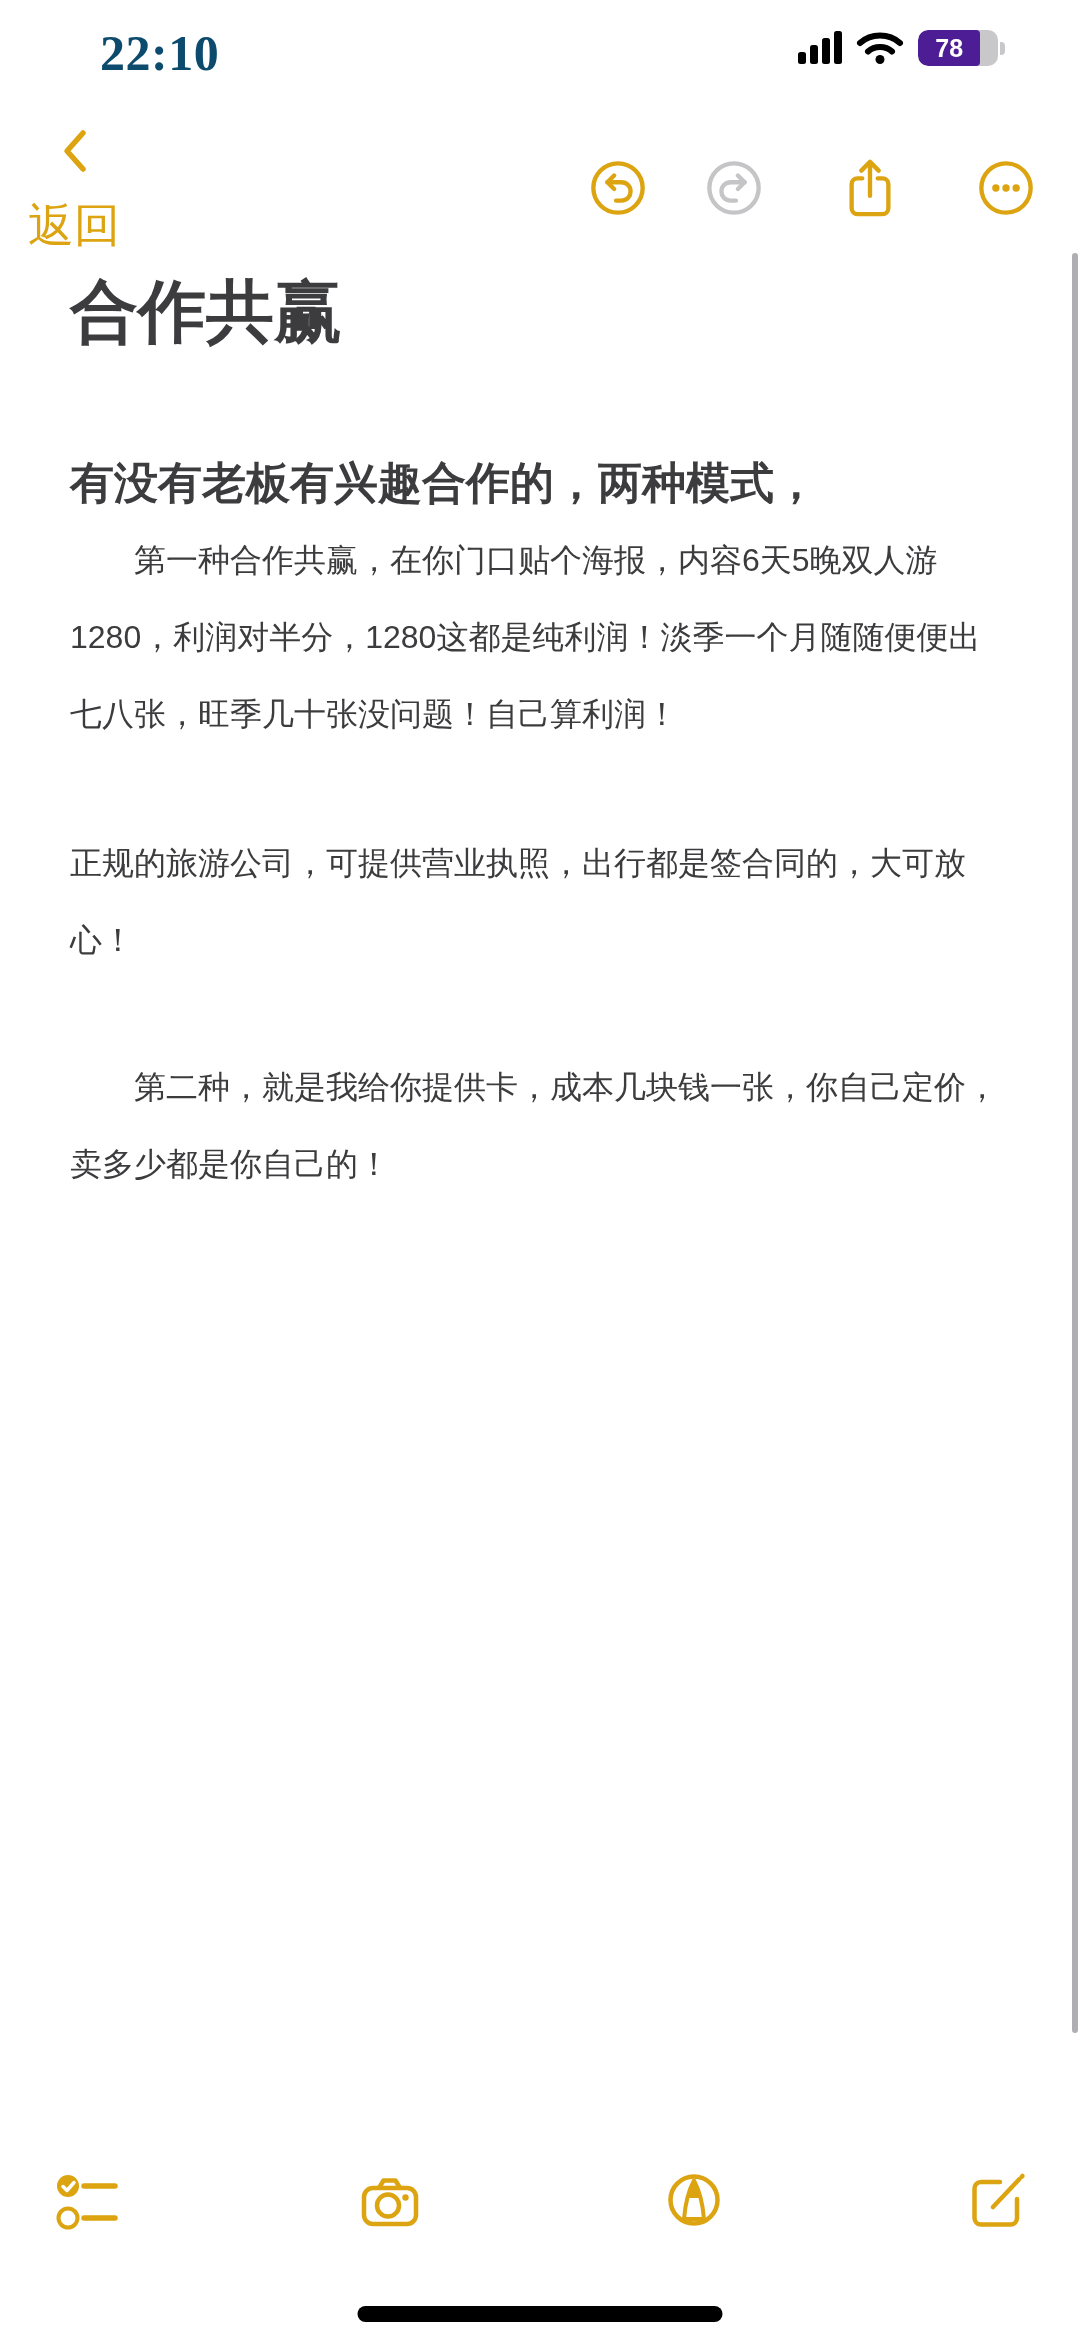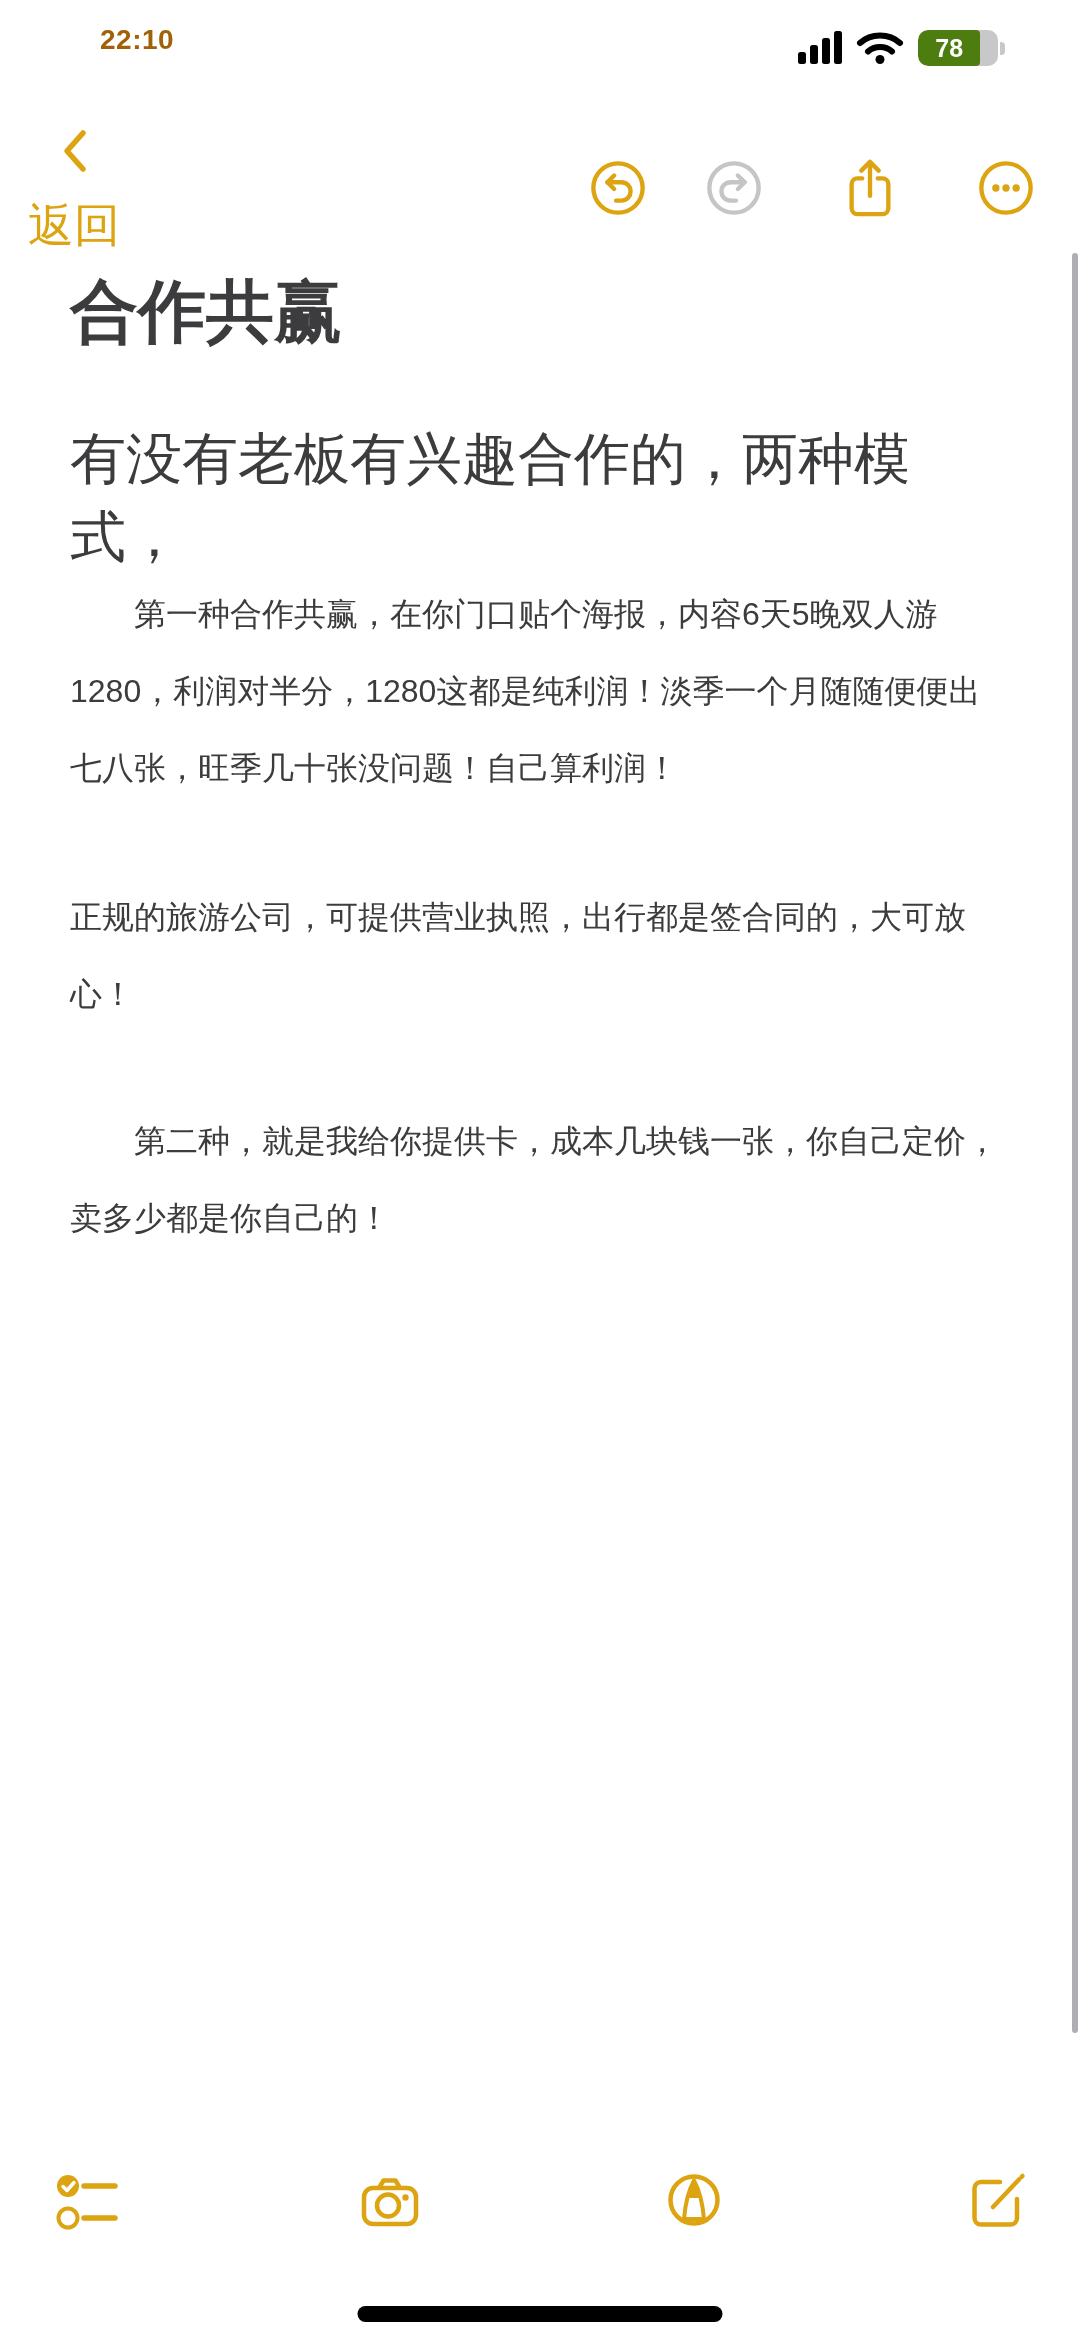--- a/index.html
+++ b/index.html
@@ -11,48 +11,48 @@
   *{box-sizing:border-box;}
   html,body{margin:0;padding:0;}
   body{
     width:1080px;height:2341px;position:relative;overflow:hidden;
     background:#ffffff;
     font-family:"Liberation Sans","DejaVu Sans",sans-serif;
     color:var(--text);
   }
   
   .statusbar{position:absolute;top:0;left:0;right:0;height:100px;}
-  .time{position:absolute;left:100px;top:24px;font-size:28px;font-weight:700;color:#a16207;letter-spacing:.5px;}
+  .time{position:absolute;left:100px;top:24px;font-size:50px;font-weight:700;color:#0c4a6e;letter-spacing:.5px;font-family:Liberation Serif, serif;}
   .status-right{position:absolute;right:75px;top:30px;display:flex;align-items:center;gap:14px;}
   .signal{display:flex;align-items:flex-end;gap:4px;height:36px;padding-bottom:2px;}
   .signal i{display:block;width:8px;background:#000;border-radius:2.5px;}
   .signal i:nth-child(1){height:12px;}
   .signal i:nth-child(2){height:19px;}
   .signal i:nth-child(3){height:26px;}
   .signal i:nth-child(4){height:33px;}
   .battery{position:relative;width:80px;height:36px;border-radius:10px;background:#C8C8CA;overflow:hidden;}
-  .battery .fill{position:absolute;left:0;top:0;bottom:0;width:78%;background:#4d7c0f;border-radius:10px 4px 4px 10px;
+  .battery .fill{position:absolute;left:0;top:0;bottom:0;width:78%;background:#4c1d95;border-radius:10px 4px 4px 10px;
     display:flex;align-items:center;justify-content:center;}
   .battery .pct{color:#fff;font-size:25px;font-weight:700;letter-spacing:0;}
   .battery-cap{width:5px;height:13px;background:#C8C8CA;border-radius:0 4px 4px 0;margin-left:2px;}
   .batt-wrap{display:flex;align-items:center;}
   
   .navbar{position:absolute;top:150px;left:0;right:0;height:76px;display:flex;align-items:center;justify-content:space-between;padding:0 45px 0 28px;}
   .back{display:flex;align-items:center;gap:28px;color:var(--accent);cursor:pointer;flex-direction:column;}
   .back-label{font-size:46px;line-height:1;}
   .nav-actions{display:flex;align-items:center;}
   .nav-btn{width:58px;height:72px;display:flex;align-items:center;justify-content:center;color:var(--accent);}
   .nav-btn.undo{margin-right:58px;}
   .nav-btn.redo{color:var(--redo-gray);margin-right:78px;}
   .nav-btn.share{margin-right:78px;}
   
   .note-content{position:absolute;top:246px;left:70px;right:70px;}
   .date-line{text-align:center;font-size:30px;line-height:36px;color:var(--date-gray);}
   .note-title{margin-top:26px;font-size:68px;line-height:1.15;font-weight:700;}
-  .note-heading{margin-top:70px;font-size:56px;line-height:78px;font-weight:400;white-space:pre-wrap;}
+  .note-heading{margin-top:94px;font-size:44px;line-height:78px;font-weight:700;white-space:pre-wrap;}
   .para{font-size:32px;line-height:77px;white-space:pre-wrap;margin:0;}
   .para.p2{margin-top:70px;}
   .para.p3{margin-top:72px;}
   
   .scrollbar{position:absolute;top:253px;right:2px;width:6px;height:1780px;border-radius:3px;background:#A1A1A6;opacity:.85;}
   
   .toolbar{position:absolute;left:0;right:0;top:2162px;height:80px;display:flex;align-items:center;justify-content:space-between;padding:0 48px 0 52px;}
   .tool-btn{width:70px;height:70px;display:flex;align-items:center;justify-content:center;color:var(--accent);}
   .home-indicator{position:absolute;top:2306px;left:50%;transform:translateX(-50%);width:365px;height:16px;border-radius:8px;background:#000;}
   svg{display:block;}

